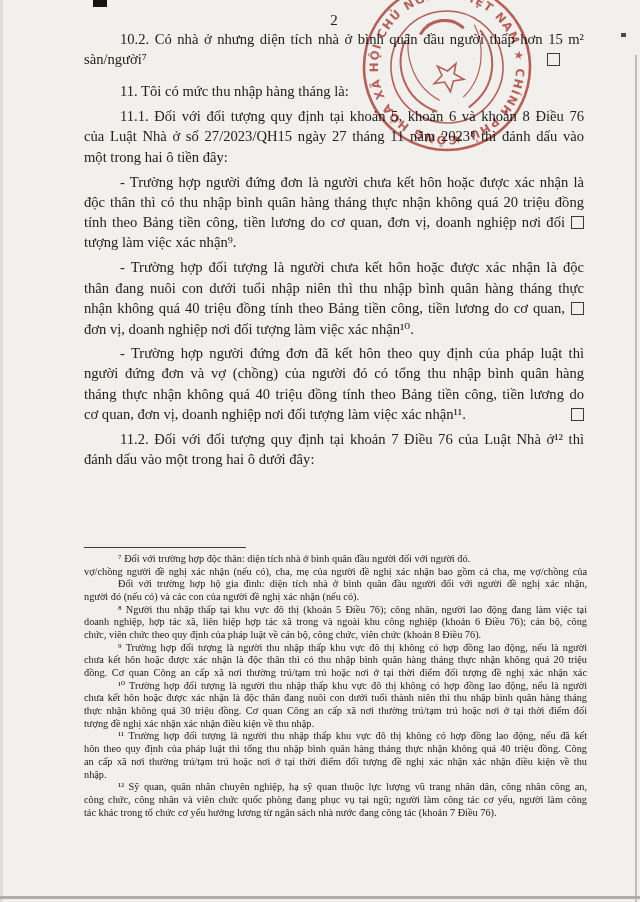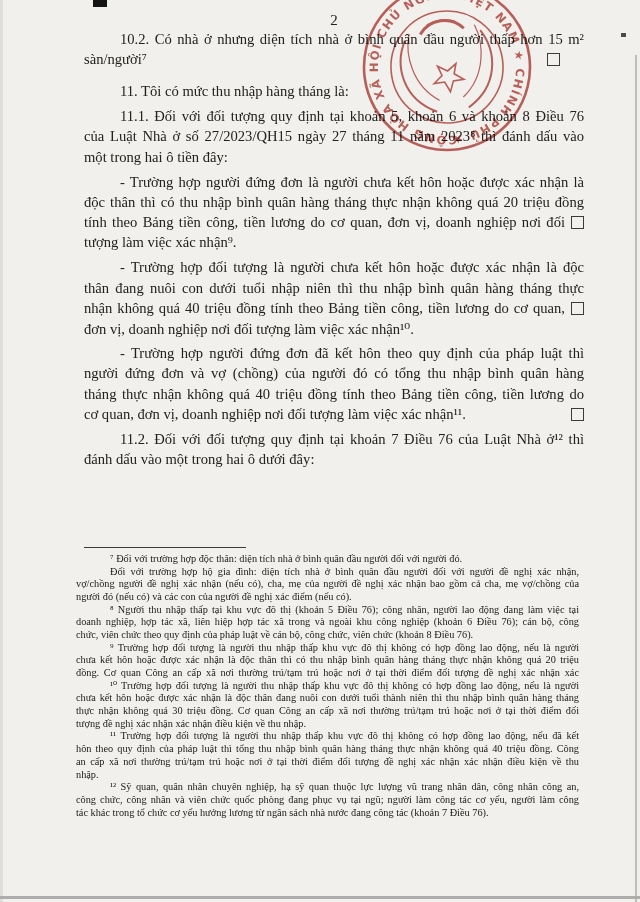--- a/index.html
+++ b/index.html
@@ -25,21 +25,21 @@
   .para:nth-child(2){margin-top:12px;}
   .line{display:flex;align-items:center;height:20.2px;overflow:hidden;}
   .ltext{flex:1;min-width:0;white-space:normal;}
   .line.just .ltext{text-align:justify;text-align-last:justify;}
   .line.ind .ltext{text-indent:36px;}
   .checkbox{flex:0 0 auto;width:11px;height:11px;border:1px solid #3c3c3c;margin-left:6px;background:transparent;}
   .checkbox.inset{margin-right:24px;}
 
   
   .fn-sep{position:absolute;left:84px;top:547px;width:162px;height:0;border-top:1.5px solid #3b3b3b;}
-  .footnotes{position:absolute;left:76px;top:552px;width:503px;font-size:10.3px;}
+  .footnotes{position:absolute;left:84px;top:552px;width:503px;font-size:10.3px;}
   .fn-line{display:flex;align-items:center;height:12.7px;overflow:hidden;}
   .fn-line .ltext{flex:1;min-width:0;}
   .fn-line.just .ltext{text-align:justify;text-align-last:justify;}
   .fn-line.ind .ltext{text-indent:34px;}
 
   
   .stamp{position:absolute;left:358px;top:-22px;mix-blend-mode:multiply;opacity:.82;filter:blur(.3px);}
   .stamp text{font-family:"DejaVu Sans","Liberation Sans",sans-serif;font-weight:bold;}
 </style>
 </head>
@@ -134,28 +134,28 @@
           <span class="ltext">đánh dấu vào một trong hai ô dưới đây:</span>
         </div>
       </div>
     </div>
 
   <div class="fn-sep"></div>
   <div class="footnotes">
       <div class="fn-line ind">
         <span class="ltext">⁷ Đối với trường hợp độc thân: diện tích nhà ở bình quân đầu người đối với người đó.</span>
       </div>
+      <div class="fn-line just">
+        <span class="ltext">vợ/chồng người đề nghị xác nhận (nếu có), cha, mẹ của người đề nghị xác nhận bao gồm cả cha, mẹ vợ/chồng của</span>
+      </div>
       <div class="fn-line just ind">
         <span class="ltext">Đối với trường hợp hộ gia đình: diện tích nhà ở bình quân đầu người đối với người đề nghị xác nhận,</span>
       </div>
-      <div class="fn-line just">
-        <span class="ltext">vợ/chồng người đề nghị xác nhận (nếu có), cha, mẹ của người đề nghị xác nhận bao gồm cả cha, mẹ vợ/chồng của</span>
-      </div>
-      <div class="fn-line">
-        <span class="ltext">người đó (nếu có) và các con của người đề nghị xác điểm (nếu có).</span>
+      <div class="fn-line">
+        <span class="ltext">người đó (nếu có) và các con của người đề nghị xác nhận (nếu có).</span>
       </div>
       <div class="fn-line just ind">
         <span class="ltext">⁸ Người thu nhập thấp tại khu vực đô thị (khoản 5 Điều 76); công nhân, người lao động đang làm việc tại</span>
       </div>
       <div class="fn-line just">
         <span class="ltext">doanh nghiệp, hợp tác xã, liên hiệp hợp tác xã trong và ngoài khu công nghiệp (khoản 6 Điều 76); cán bộ, công</span>
       </div>
       <div class="fn-line">
         <span class="ltext">chức, viên chức theo quy định của pháp luật về cán bộ, công chức, viên chức (khoản 8 Điều 76).</span>
       </div>

